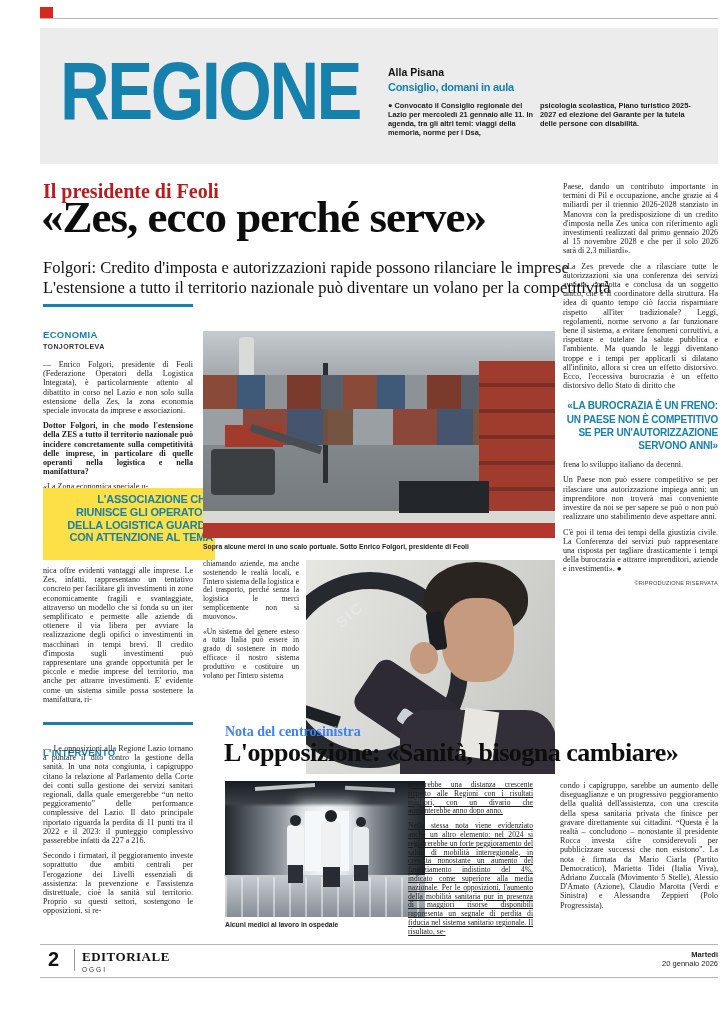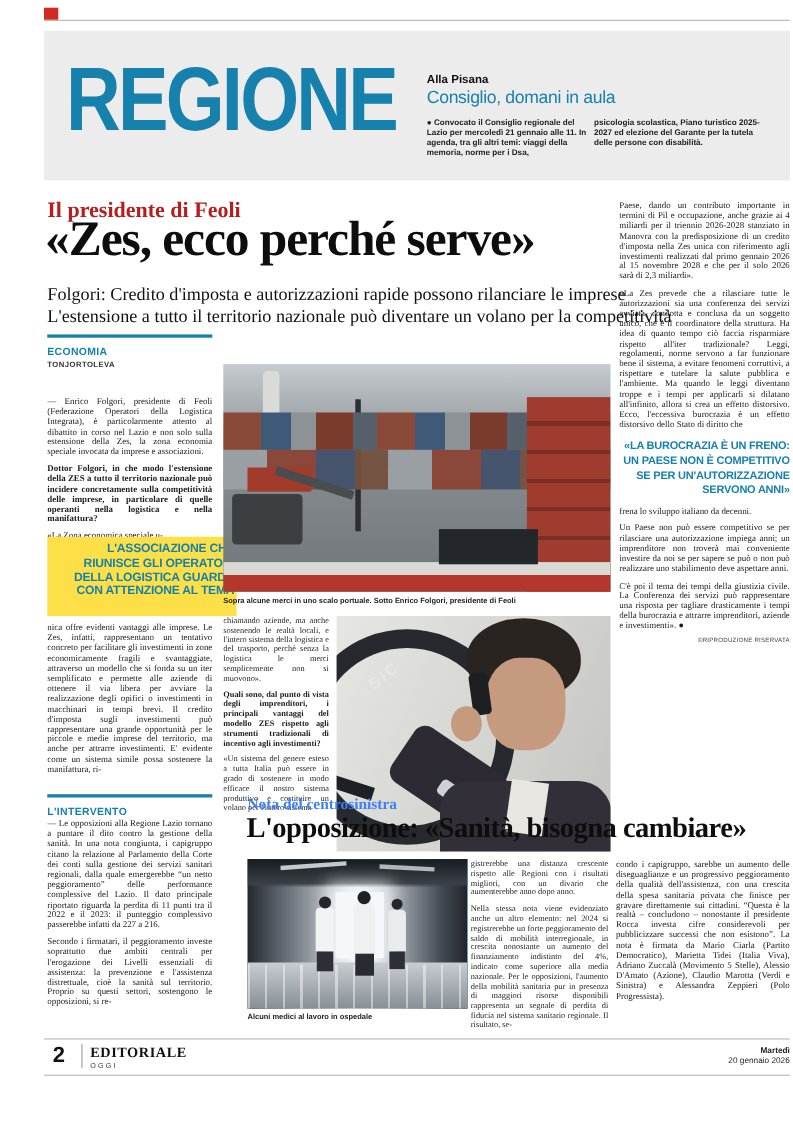--- a/index.html
+++ b/index.html
@@ -7,32 +7,32 @@
         font-family:"Liberation Serif",serif;color:#1c1c1c;}
   .hairline{position:absolute;height:1px;background:#b5b5b5;}
   
   #red-mark{position:absolute;left:40px;top:7px;width:13px;height:11px;background:#d22a20;}
   #band{position:absolute;left:40px;top:28px;width:678px;height:136px;background:#ececec;}
   #section-title{position:absolute;left:20px;top:22px;font-family:"Liberation Sans",sans-serif;
      font-weight:bold;font-size:82px;line-height:82px;color:#1681ad;letter-spacing:-3px;
      transform:scaleX(.84);transform-origin:left top;white-space:nowrap;}
   #sidebox{position:absolute;left:348px;top:38px;width:322px;font-family:"Liberation Sans",sans-serif;}
   #sidebox .kick{font-size:10.5px;font-weight:bold;color:#111;}
-  #sidebox .tit{font-size:16px;font-weight:normal;color:#1681ad;margin-top:3px;letter-spacing:-.3px;}
+  #sidebox .tit{font-size:11px;font-weight:bold;color:#1681ad;margin-top:3px;letter-spacing:-.3px;}
   #sidebox .cols{display:flex;gap:0;margin-top:8px;}
   #sidebox .cols div{width:152px;font-size:7.4px;line-height:9px;font-weight:bold;color:#222;text-align:left;}
   
   #a1-kicker{position:absolute;left:43px;top:180px;font-size:20px;font-weight:bold;color:#b91c1c;}
   #a1-headline{position:absolute;left:41px;top:193px;width:530px;font-size:45px;line-height:48px;
      font-weight:bold;color:#0d0d0d;letter-spacing:-1px;white-space:nowrap;}
   #a1-deck{position:absolute;left:43px;top:258px;width:600px;font-size:16.5px;line-height:20px;color:#111;}
   
   .label-blk{position:absolute;font-family:"Liberation Sans",sans-serif;}
   .label-blk .rule{height:3px;background:#1681ad;width:150px;}
-  .label-blk .lab{font-size:9.5px;font-weight:bold;color:#1681ad;margin-top:8px;letter-spacing:.3px;}
+  .label-blk .lab{font-size:9.5px;font-weight:bold;color:#1681ad;margin-top:22px;letter-spacing:.3px;}
   .label-blk .by{font-size:7px;font-weight:bold;color:#333;margin-top:3px;letter-spacing:.4px;}
   
   .col{position:absolute;text-align:justify;overflow:hidden;}
   .col p{margin:0 0 6px;font-size:8.1px;line-height:9.2px;}
   .col.narrow p{font-size:7.6px;line-height:8.8px;}
   .col p.q{font-weight:bold;}
   .col p:last-child{margin-bottom:0;}
   
   #assoc-box{position:absolute;left:43px;top:488px;width:172px;height:72px;background:#fde047;
      box-sizing:border-box;padding:5px 2px 4px 10px;}
@@ -125,21 +125,20 @@
     <div class="sil" style="left:0;top:152px;width:352px;height:30px;background:repeating-linear-gradient(90deg,#6b4a3a 0 58px,#51586
 
 0 58px 96px,#8c4336 96px 150px,#3e4a5c 150px 190px);"></div>
     <div class="sil" style="left:0;top:180px;width:352px;height:27px;background:linear-gradient(#d9d9d6 0 12px,#b3372c 12px 27px);"></div>
     <div class="sil" style="left:196px;top:150px;width:90px;height:32px;background:#23262a;"></div>
   </div>
   <div class="caption" style="left:203px;top:543px;width:352px;">Sopra alcune merci in uno scalo portuale. Sotto Enrico Folgori, presidente di Feoli</div>
 
   <div class="col narrow" style="left:203px;top:560px;width:96px;height:190px;">
     <p>chiamando aziende, ma anche sostenendo le realtà locali, e l'intero sistema della logistica e del trasporto, perché senza la logistica le merci semplicemente non si muovono».</p>
-    <p class="q">Quali sono, dal punto di vista degli imprenditori, i principali vantaggi del modello ZES rispetto agli strumenti tradizionali di incentivo agli investimenti?</p>
     <p>«Un sistema del genere esteso a tutta Italia può essere in grado di sostenere in modo efficace il nostro sistema produttivo e costituire un volano per l'intero sistema</p>
   </div>
 
   <div class="ph" id="ph-man">
     <div class="sil" style="left:-34px;top:12px;width:196px;height:196px;border:17px solid #26292e;border-radius:50%;box-sizing:border-box;"></div>
     <div class="sil" style="left:-6px;top:150px;width:40px;height:12px;background:#1d2024;transform:rotate(18deg);"></div>
     <div class="sil" style="left:28px;top:46px;font-family:'Liberation Sans',sans-serif;font-weight:bold;font-size:15px;color:#e6e6e6;transform:rotate(-40deg);letter-spacing:2px;">SIC</div>
     <div class="sil" style="left:118px;top:2px;width:104px;height:74px;background:#2a2420;border-radius:50% 50% 46% 46%;"></div>
     <div class="sil" style="left:136px;top:38px;width:72px;height:84px;background:#c69a7e;border-radius:42%;"></div>
     <div class="sil" style="left:122px;top:52px;width:17px;height:38px;background:#1c1e22;border-radius:4px;transform:rotate(-8deg);"></div>
@@ -184,21 +183,21 @@
     <div class="sil" style="left:63px;top:84px;width:15px;height:18px;background:#2c3036;"></div>
     <div class="sil" style="left:96px;top:40px;width:20px;height:46px;background:#eef0f2;border-radius:5px 5px 0 0;"></div>
     <div class="sil" style="left:100px;top:29px;width:12px;height:12px;background:#1e2126;border-radius:50%;"></div>
     <div class="sil" style="left:98px;top:86px;width:17px;height:20px;background:#282c32;"></div>
     <div class="sil" style="left:128px;top:46px;width:16px;height:38px;background:#e9ecee;border-radius:4px 4px 0 0;"></div>
     <div class="sil" style="left:131px;top:36px;width:10px;height:10px;background:#23262b;border-radius:50%;"></div>
     <div class="sil" style="left:129px;top:84px;width:14px;height:16px;background:#2c3036;"></div>
   </div>
   <div class="caption" style="left:225px;top:921px;width:200px;">Alcuni medici al lavoro in ospedale</div>
 
-  <div class="col narrow" style="left:428px;top:781px;width:125px;height:158px;">
+  <div class="col narrow" style="left:408px;top:781px;width:125px;height:158px;text-decoration:underline;">
     <p>gistrerebbe una distanza crescente rispetto alle Regioni con i risultati migliori, con un divario che aumenterebbe anno dopo anno.</p>
     <p>Nella stessa nota viene evidenziato anche un altro elemento: nel 2024 si registrerebbe un forte peggioramento del saldo di mobilità interregionale, in crescita nonostante un aumento del finanziamento indistinto del 4%, indicato come superiore alla media nazionale. Per le opposizioni, l'aumento della mobilità sanitaria pur in presenza di maggiori risorse disponibili rappresenta un segnale di perdita di fiducia nel sistema sanitario regionale. Il risultato, se-</p>
   </div>
   <div class="col" style="left:560px;top:781px;width:158px;height:158px;">
     <p>condo i capigruppo, sarebbe un aumento delle diseguaglianze e un progressivo peggioramento della qualità dell'assistenza, con una crescita della spesa sanitaria privata che finisce per gravare direttamente sui cittadini. “Questa è la realtà – concludono – nonostante il presidente Rocca investa cifre considerevoli per pubblicizzare successi che non esistono”. La nota è firmata da Mario Ciarla (Partito Democratico), Marietta Tidei (Italia Viva), Adriano Zuccalà (Movimento 5 Stelle), Alessio D'Amato (Azione), Claudio Marotta (Verdi e Sinistra) e Alessandra Zeppieri (Polo Progressista).</p>
   </div>
 
   <div class="hairline" style="left:40px;top:944px;width:678px;"></div>
   <div id="footer">
     <div class="num">2</div>

